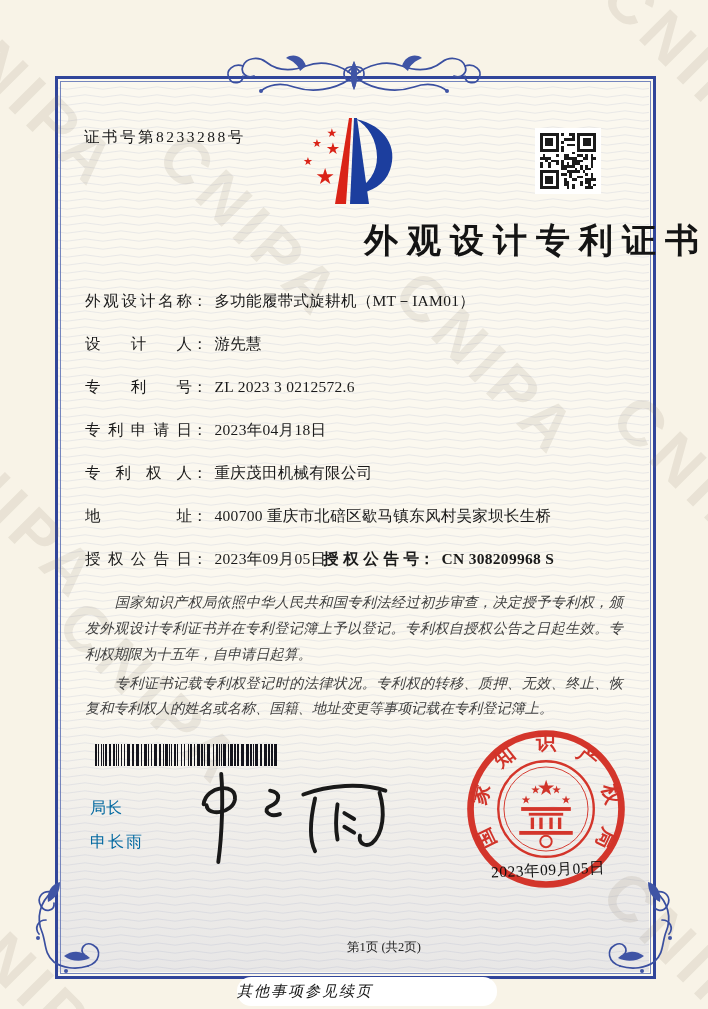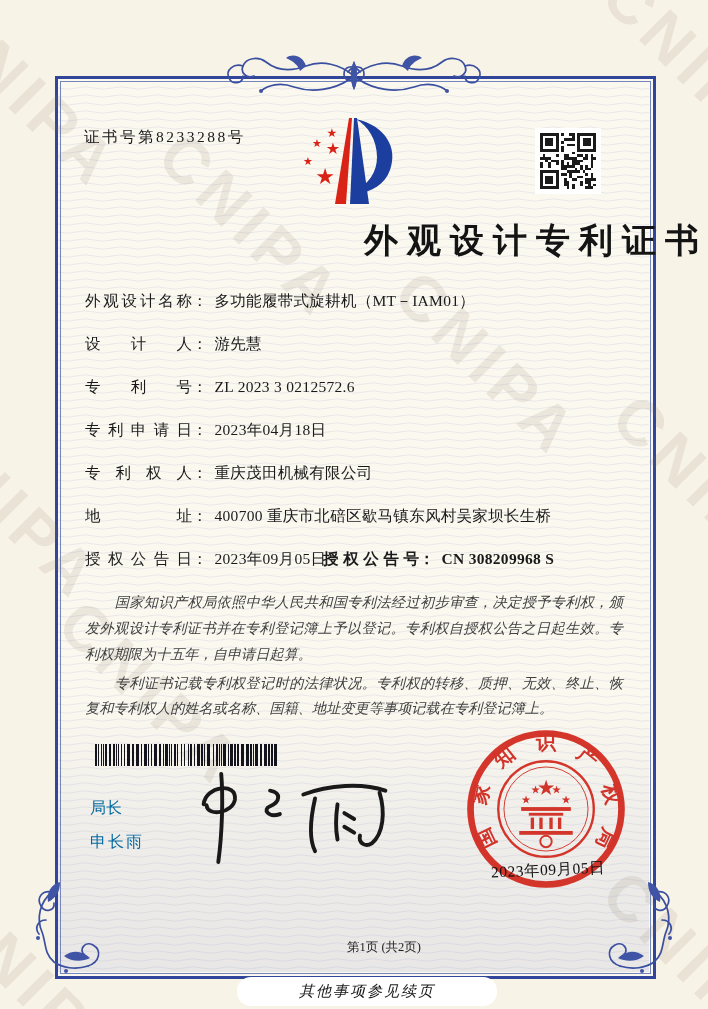--- a/index.html
+++ b/index.html
@@ -48,21 +48,21 @@
   .handsign path{stroke:#191919;stroke-width:4;fill:none;stroke-linecap:round;stroke-linejoin:round;}
   .seal{position:absolute;left:460px;top:723px;width:172px;height:172px;z-index:4;opacity:0.93;}
   .seal .ring{stroke:#d2281d;stroke-width:7;fill:none;}
   .seal .emb{stroke:#d2281d;fill:none;}
   .seal .embf{fill:#d2281d;stroke:none;}
   .seal text{fill:#cf261c;font-weight:bold;font-size:21px;font-family:"Liberation Serif",serif;}
   .seal-date{position:absolute;left:473px;top:860px;width:150px;text-align:center;z-index:5;
              font-size:15.5px;color:#101010;letter-spacing:0.5px;transform:rotate(-2.5deg);}
   .page-num{position:absolute;left:0;top:939px;width:708px;text-align:center;font-size:12.5px;color:#222;padding-left:30px;}
   .cont-note{position:absolute;left:237px;top:977px;width:260px;height:29px;line-height:29px;
-             background:#ffffff;text-align:center;font-size:15px;font-style:italic;letter-spacing:2px;color:#161616;z-index:5;border-radius:14px;}
+             background:#ffffff;text-align:left;font-size:15px;font-style:italic;letter-spacing:2px;color:#161616;z-index:5;border-radius:14px;}
   .logo{position:absolute;left:293px;top:114px;width:112px;height:94px;}
 </style>
 </head>
 <body>
 
 <div class="page">
 
   <div class="frame">
     <div class="frame-inner"></div>
   </div>

